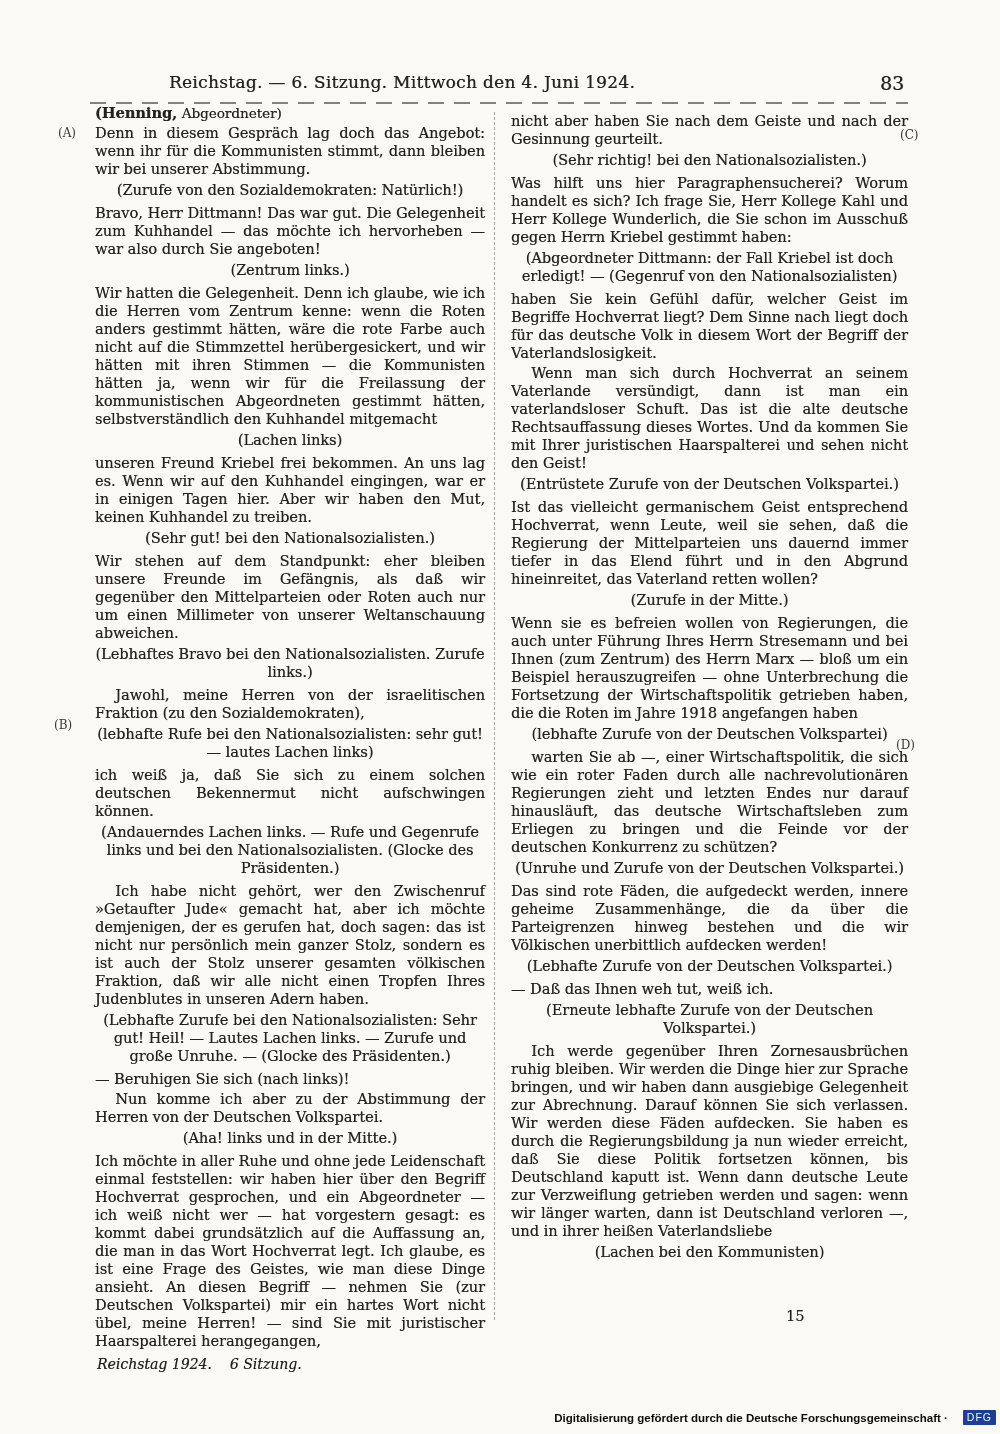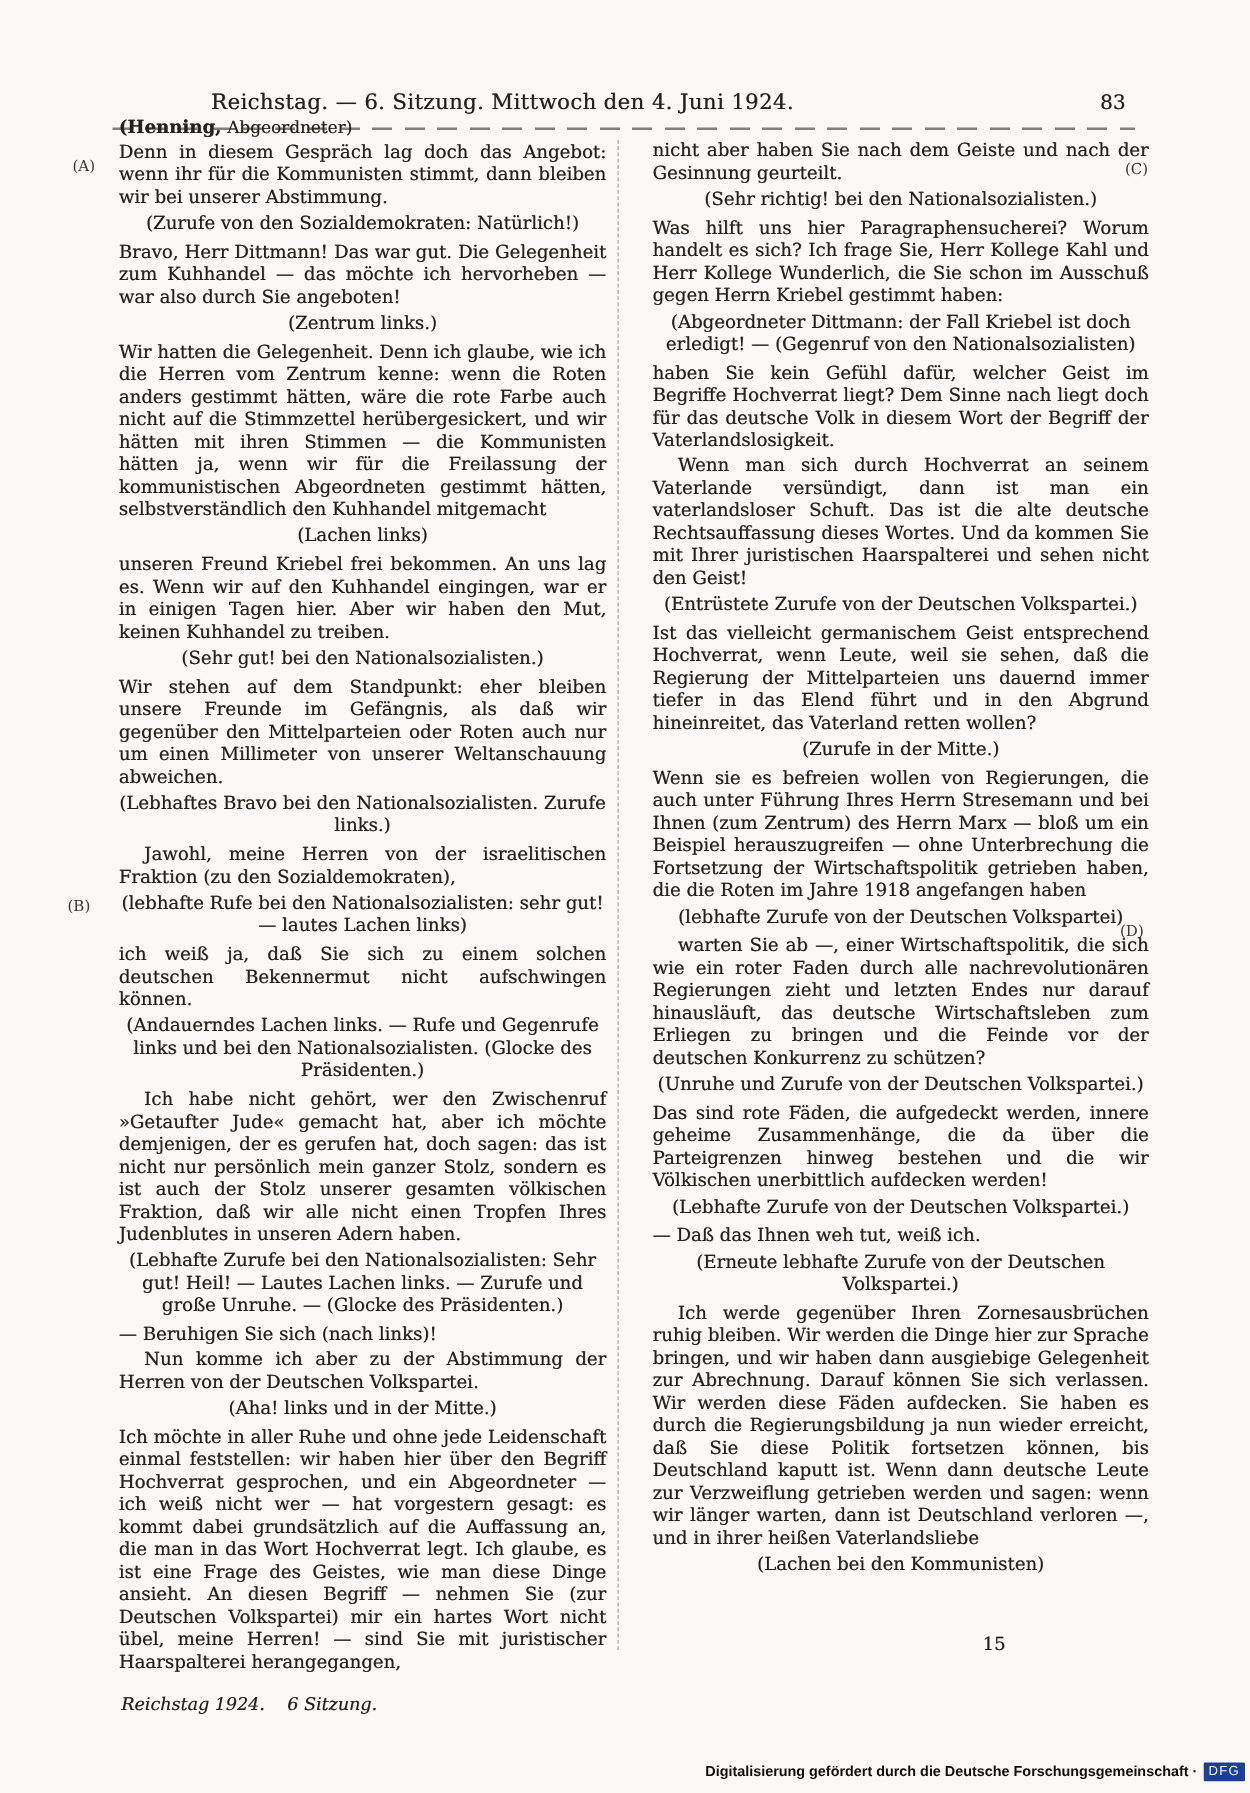--- a/index.html
+++ b/index.html
@@ -10,45 +10,45 @@
     color:#24201b;
   }
   .page{position:absolute;inset:0;}
   
   .header-title{
     position:absolute;top:72px;left:0;width:804px;text-align:center;
     font-size:17px;letter-spacing:.3px;
     text-shadow:.4px 0 0 rgba(30,25,18,.6);
   }
   .page-number{
-    position:absolute;top:72px;left:880px;font-size:16px;
+    position:absolute;top:72px;left:880px;font-size:19px;
     text-shadow:.4px 0 0 rgba(30,25,18,.6);
   }
   .header-rule{
     position:absolute;top:102px;left:90px;width:818px;height:2px;
     background:repeating-linear-gradient(90deg,rgba(70,64,55,.65) 0 16px,rgba(70,64,55,0) 16px 26px);
   }
   
   .col-divider{
     position:absolute;top:112px;left:494px;height:1208px;width:0;
     border-left:1px dashed rgba(110,102,90,.55);
   }
   
   .margin-marker{position:absolute;font-size:12px;color:#3a352e;}
   .marker-a{top:126px;left:58px;}
   .marker-b{top:718px;left:54px;}
   .marker-c{top:128px;left:900px;}
   .marker-d{top:738px;left:896px;}
   
   .column{
-    position:absolute;top:93px;font-size:14.5px;line-height:18px;
+    position:absolute;top:104px;font-size:14.5px;line-height:18px;
     text-shadow:.35px 0 0 rgba(30,25,18,.55);
   }
   .col-left{left:95px;width:390px;}
-  .col-right{left:522px;width:397px;top:112px;}
+  .col-right{left:511px;width:397px;top:112px;}
   .speaker-line{margin:0 0 2px 0;}
   .speaker-name{font-weight:bold;}
   .speaker-role{font-size:13.5px;}
   .column p{margin:0 0 2px 0;}
   p.speech{text-align:justify;text-indent:0;}
   p.speech.indent{text-indent:1.4em;}
   p.interjection{text-align:center;margin:3px 0 5px 0;}
   
   .footer-left{
     position:absolute;top:1356px;left:97px;font-size:14px;
@@ -56,21 +56,21 @@
     font-style:italic;
   }
   .footer-left .sep{display:inline-block;width:18px;}
   .signature-mark{
     position:absolute;top:1308px;left:786px;font-size:14.5px;
     text-shadow:.35px 0 0 rgba(30,25,18,.55);
   }
   
   .digitization{
     position:absolute;top:1410px;left:0;width:996px;
-    display:flex;justify-content:flex-end;align-items:center;gap:5px;
+    display:flex;justify-content:flex-end;align-items:center;gap:15px;
     font-family:"Liberation Sans","DejaVu Sans",sans-serif;
     font-size:11.5px;font-weight:bold;color:#0c0c0c;
   }
   .dfg-logo{
     display:inline-block;padding:1px 4px 2px 4px;
     color:#f2f4fa;font-size:10.5px;font-weight:normal;letter-spacing:1px;
     border-radius:1px;
   }
 </style>
 </head>

